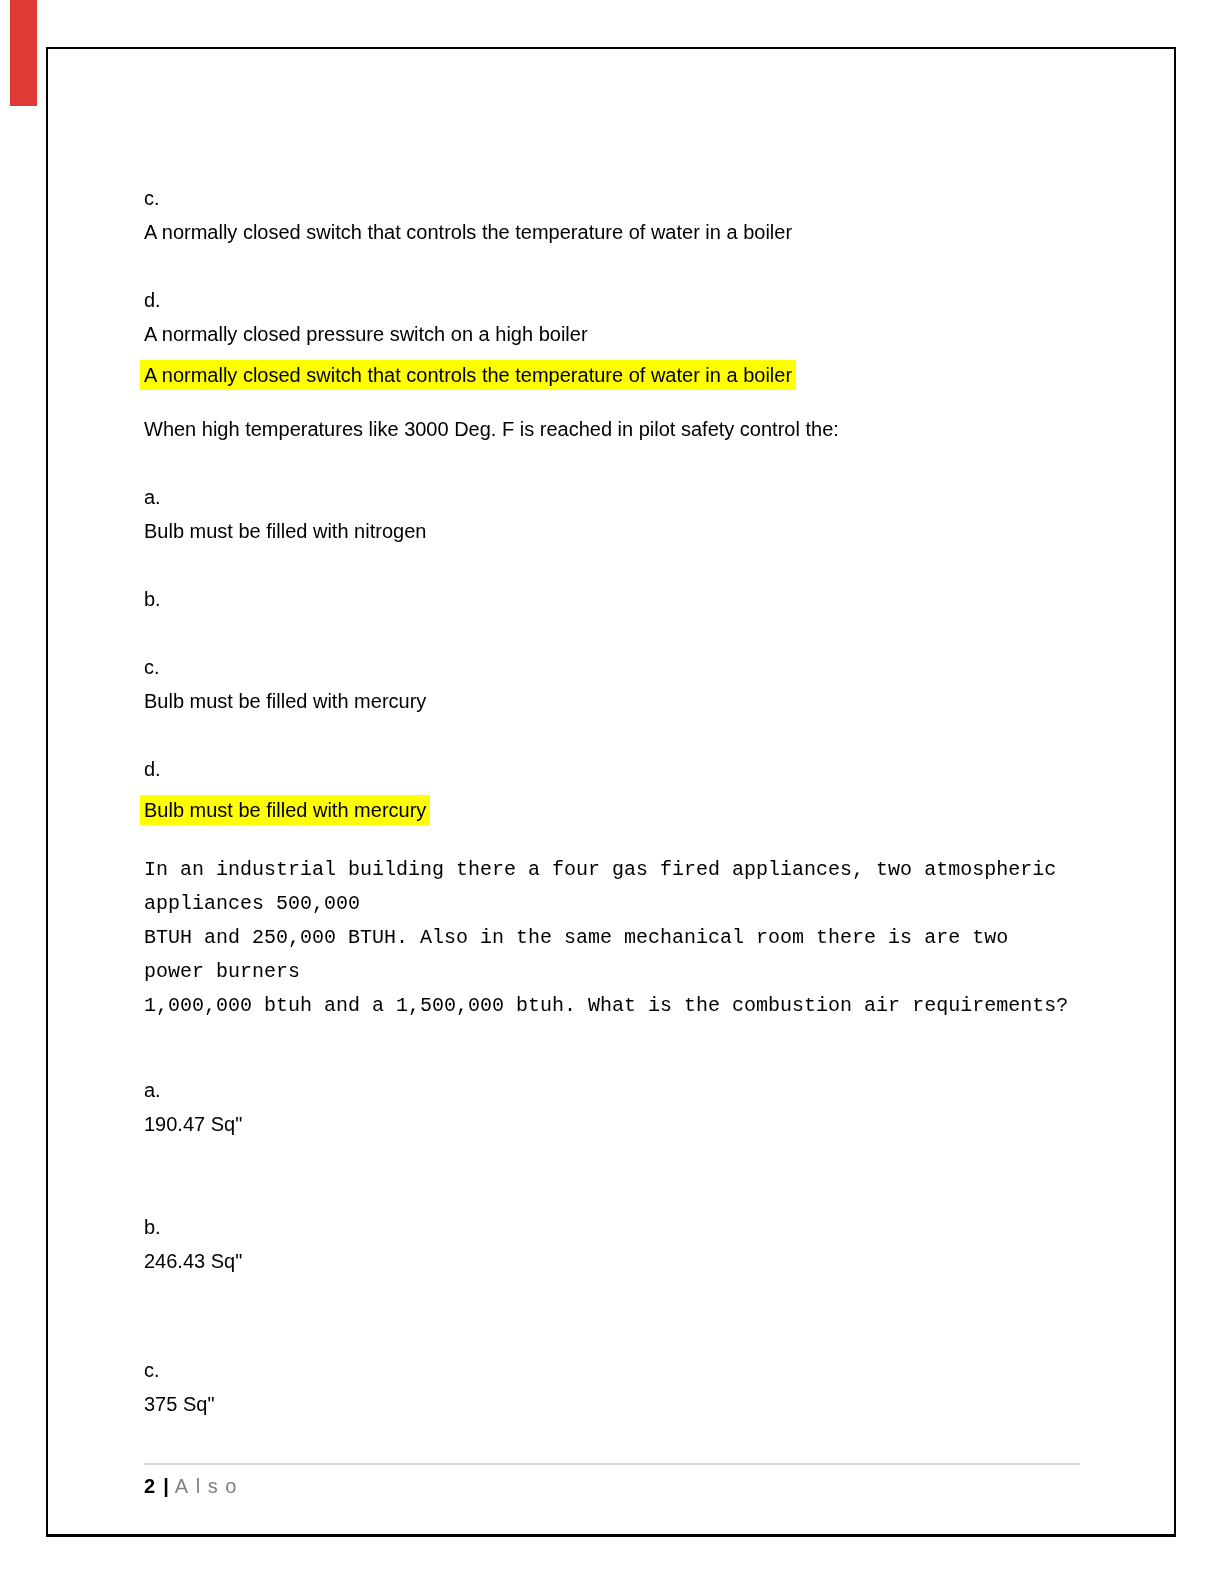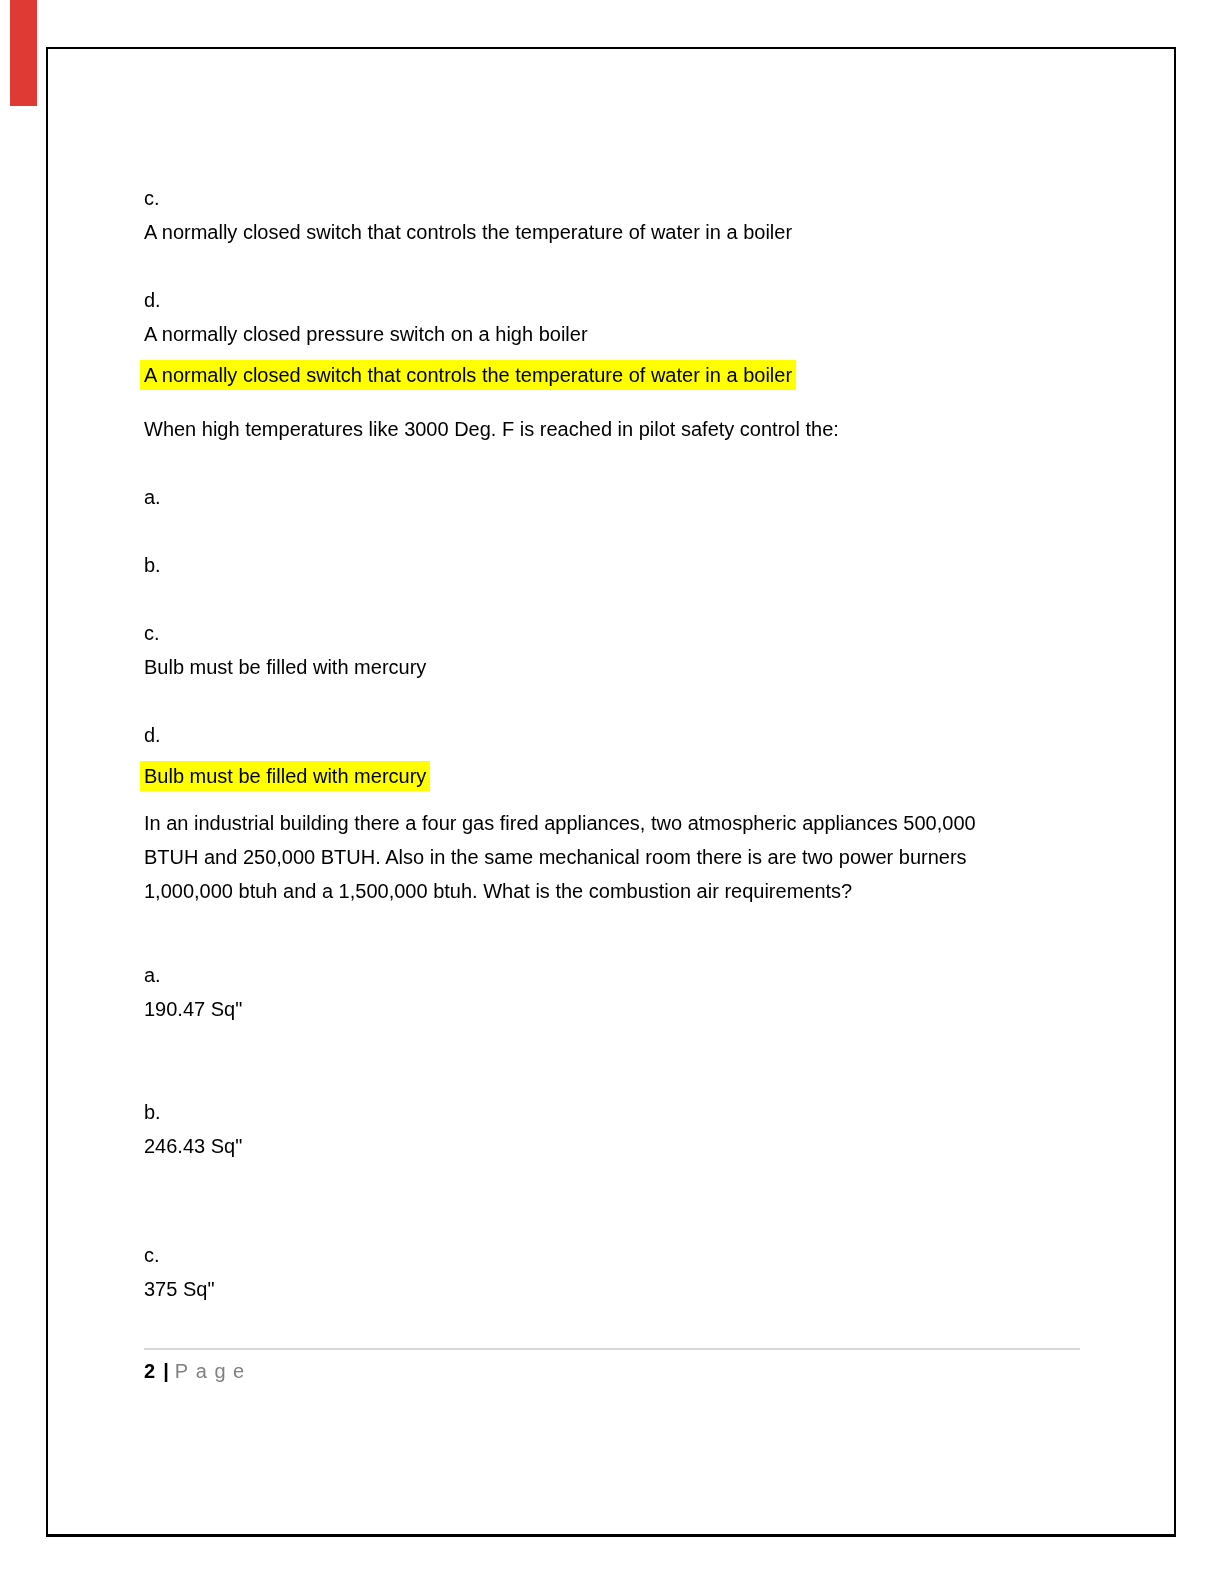--- a/index.html
+++ b/index.html
@@ -41,21 +41,21 @@
     font-size: 20px;
     line-height: 34px;
     color: #000000;
   }
   p.option-letter { margin-top: 34px; }
   p.option-letter.gap-md { margin-top: 50px; }
   p.option-letter.gap-lg { margin-top: 69px; }
   p.option-letter.gap-xl { margin-top: 75px; }
   p.option-text { margin-top: 0; }
   p.question { margin-top: 20px; }
-  p.question-multiline { margin-top: 13px; white-space: pre-line; }
+  p.question-multiline { margin-top: 26px; white-space: pre-line; font-family: Liberation Mono, monospace; }
   p.highlighted-answer { margin-top: 7px; }
   p.highlighted-answer span {
     display: inline-block;
     background: var(--highlight, #ffff00);
     line-height: 24px;
     padding: 3px 4px;
     margin-left: -4px;
   }
   .footer-rule {
     margin: 42px 94px 0 96px;
@@ -88,32 +88,33 @@
 
 <div class="page-frame">
   <div class="doc-content">
       <p class="option-letter">c.</p>
       <p class="option-text">A normally closed switch that controls the temperature of water in a boiler</p>
       <p class="option-letter">d.</p>
       <p class="option-text">A normally closed pressure switch on a high boiler</p>
       <p class="highlighted-answer"><span>A normally closed switch that controls the temperature of water in a boiler</span></p>
       <p class="question">When high temperatures like 3000 Deg. F is reached in pilot safety control the:</p>
       <p class="option-letter">a.</p>
+      <p class="option-text">Bulb must be filled with nitrogen</p>
       <p class="option-letter">b.</p>
       <p class="option-letter">c.</p>
       <p class="option-text">Bulb must be filled with mercury</p>
       <p class="option-letter">d.</p>
       <p class="highlighted-answer"><span>Bulb must be filled with mercury</span></p>
       <p class="question-multiline">In an industrial building there a four gas fired appliances, two atmospheric appliances 500,000
 BTUH and 250,000 BTUH. Also in the same mechanical room there is are two power burners
 1,000,000 btuh and a 1,500,000 btuh. What is the combustion air requirements?</p>
       <p class="option-letter gap-md">a.</p>
       <p class="option-text">190.47 Sq"</p>
       <p class="option-letter gap-lg">b.</p>
       <p class="option-text">246.43 Sq"</p>
       <p class="option-letter gap-xl">c.</p>
       <p class="option-text">375 Sq"</p>
     </div>
   <div class="footer-rule"></div>
   <div class="page-footer">
-    <span class="page-number">2</span><span class="footer-sep">|</span><span class="footer-label">Page</span>
+    <span class="page-number">2</span><span class="footer-sep">|</span><span class="footer-label">Also</span>
   </div>
 </div>
 
 </body></html>

